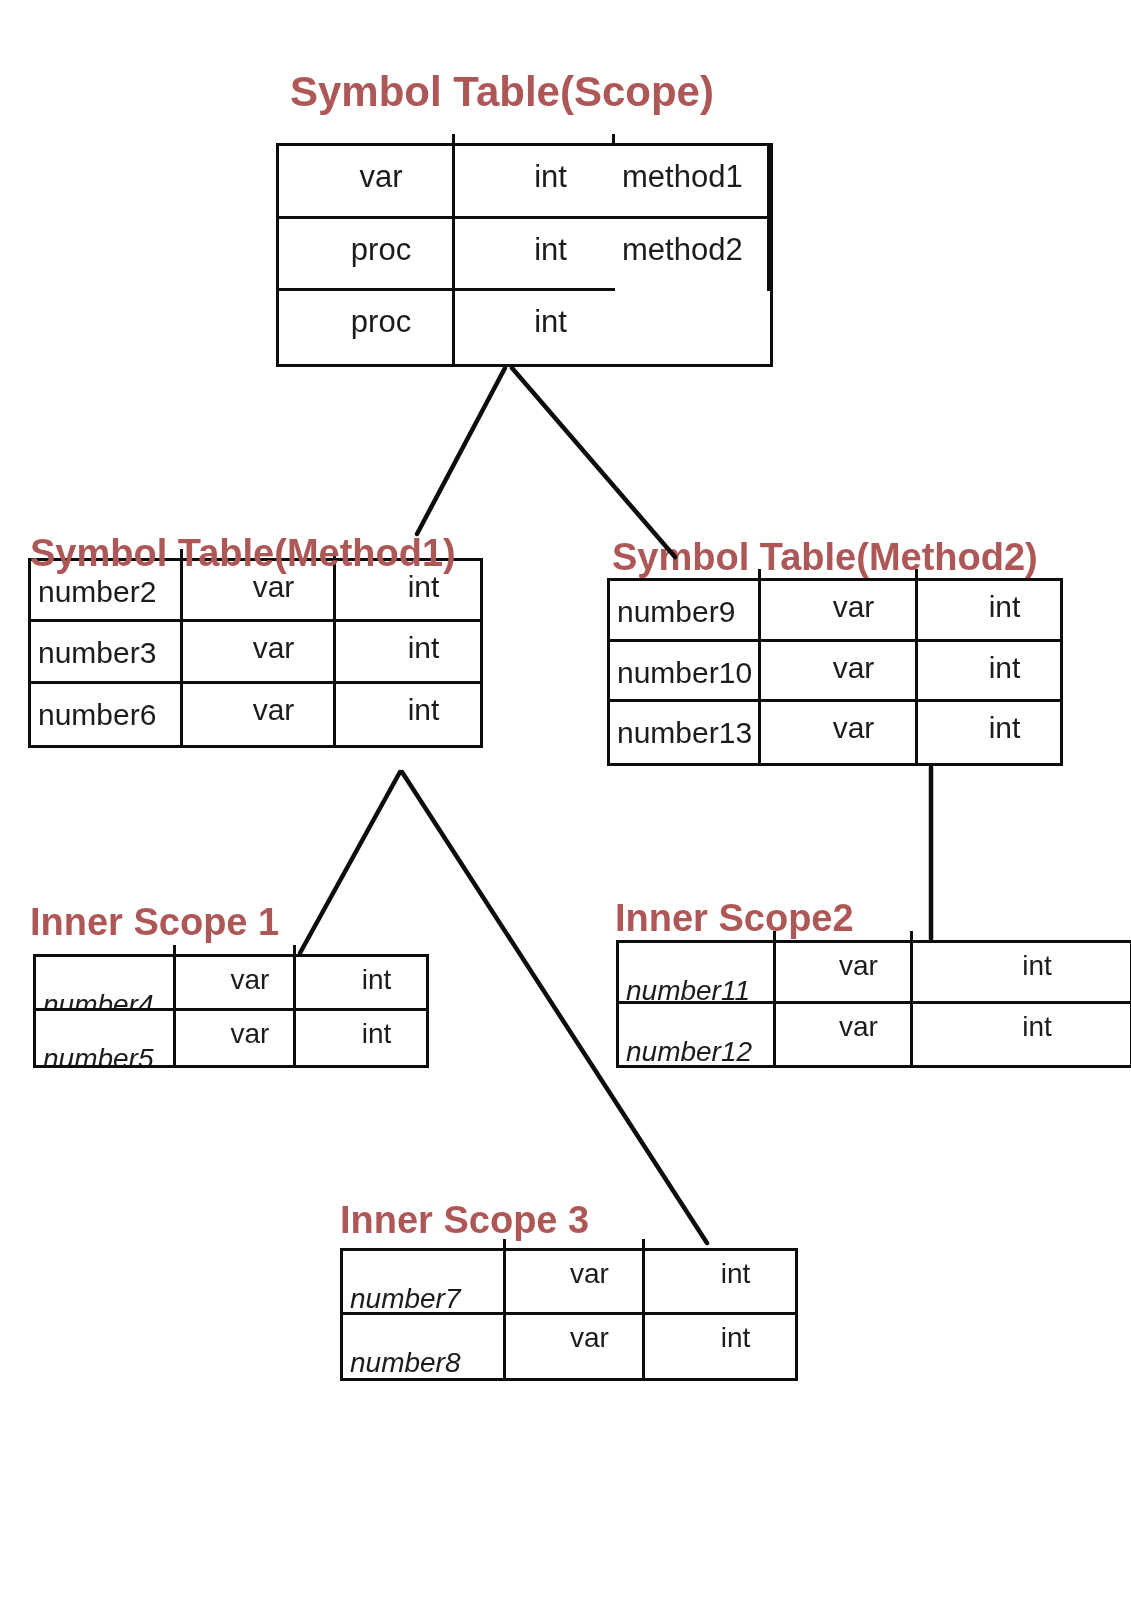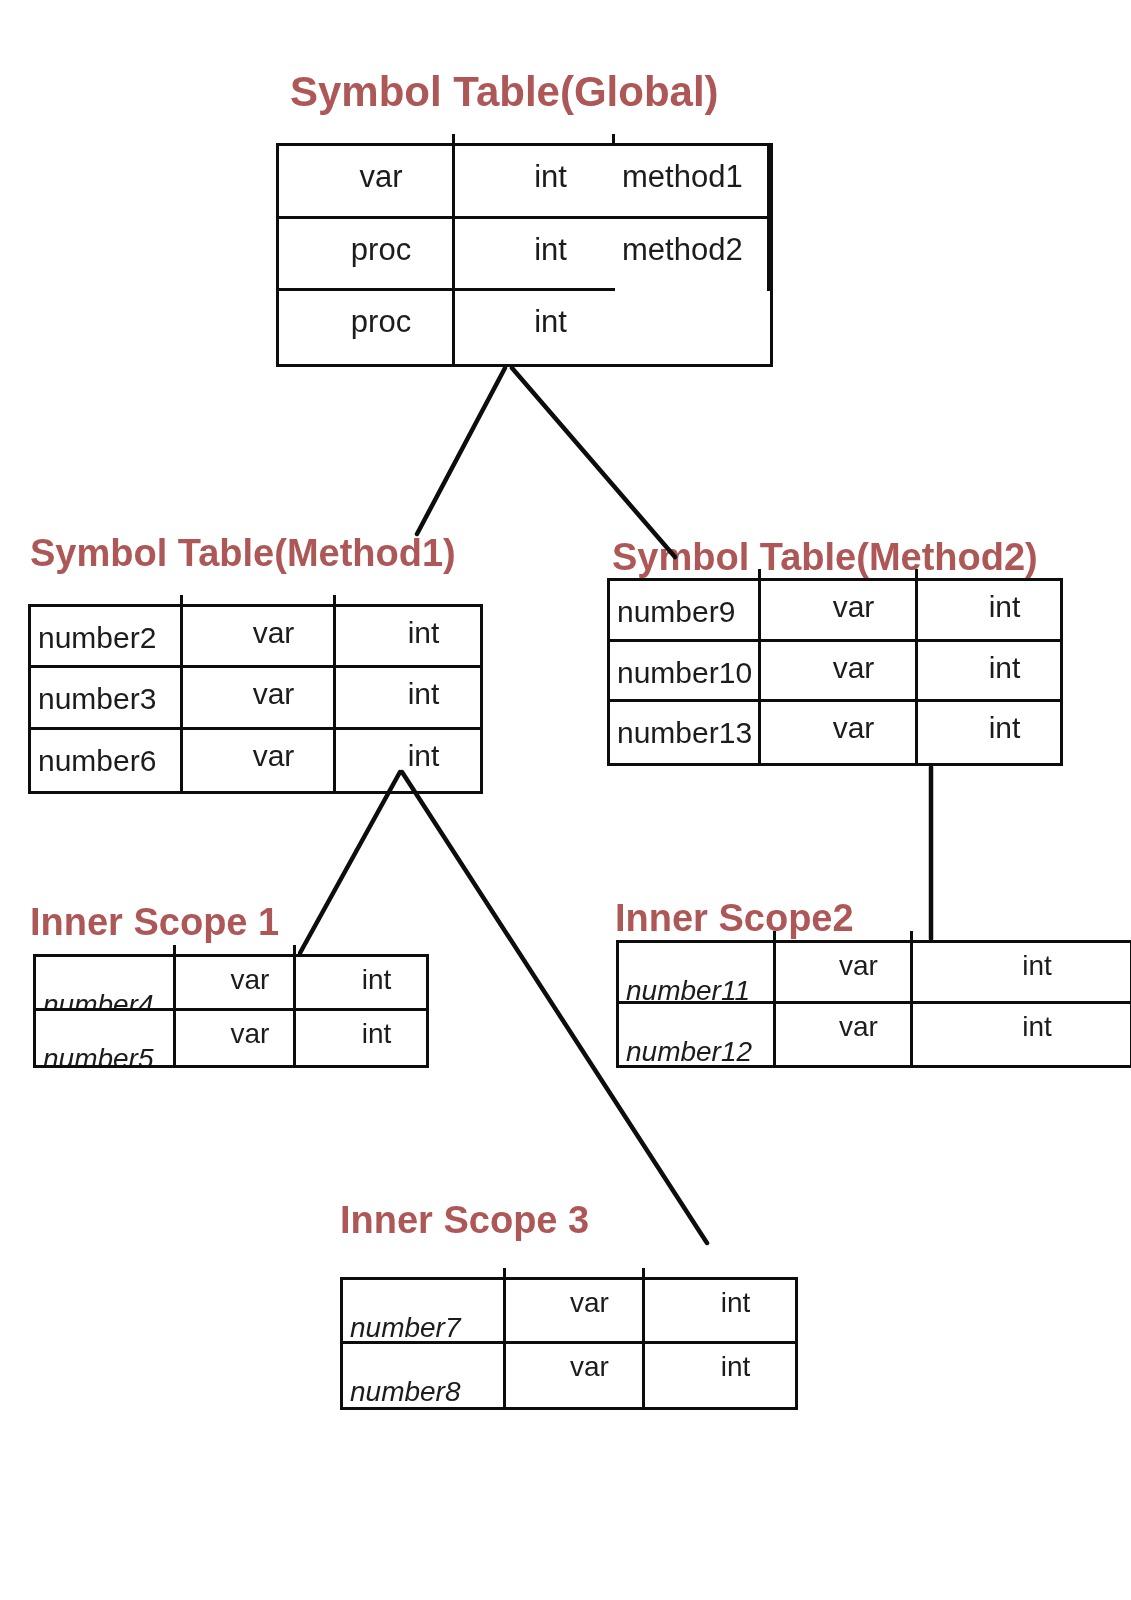--- a/index.html
+++ b/index.html
@@ -67,41 +67,41 @@
 <div id="canvas">
 
   <svg class="edges" width="1131" height="1600" viewBox="0 0 1131 1600">
     <line x1="505" y1="368" x2="417" y2="534"></line>
     <line x1="512" y1="368" x2="675" y2="557"></line>
     <line x1="400" y1="772" x2="300" y2="953"></line>
     <line x1="402" y1="772" x2="707" y2="1243"></line>
     <line x1="931" y1="767" x2="931" y2="939"></line>
   </svg>
 
-  <div class="title" style="left:290px;top:71px;font-size:42px">Symbol Table(Global)</div>
+  <div class="title" style="left:290px;top:71px;font-size:42px">Symbol Table(Scope)</div>
   <div class="title" style="left:30px;top:534px;font-size:38px">Symbol Table(Method1)</div>
   <div class="title" style="left:612px;top:538px;font-size:38px">Symbol Table(Method2)</div>
   <div class="title" style="left:30px;top:903px;font-size:38px">Inner Scope 1</div>
   <div class="title" style="left:615px;top:899px;font-size:38px">Inner Scope2</div>
   <div class="title" style="left:340px;top:1201px;font-size:38px">Inner Scope 3</div>
 
   <div class="tbl tbl-lg" style="left:276px;top:143px;width:497px;height:224px;grid-template-columns:176px 160px 1fr;grid-template-rows:repeat(3,1fr);">
     <div class="tick" style="left:173px"></div>
     <div class="tick" style="left:333px"></div>
     <div class="cell mid  br bb">var</div>
     <div class="cell typ  bb">int</div>
     <div class="cell name br bb">method1</div>
     <div class="cell mid  br bb">proc</div>
     <div class="cell typ  bb">int</div>
     <div class="cell name br">method2</div>
     <div class="cell mid  br">proc</div>
     <div class="cell typ">int</div>
   </div>
 
-  <div class="tbl tbl-md" style="left:28px;top:604px;width:455px;height:190px;grid-template-columns:152px 153px 1fr;grid-template-rows:repeat(3,1fr);">
+  <div class="tbl tbl-md" style="left:28px;top:558px;width:455px;height:190px;grid-template-columns:152px 153px 1fr;grid-template-rows:repeat(3,1fr);">
     <div class="tick" style="left:149px"></div>
     <div class="tick" style="left:302px"></div>
     <div class="cell name br bb">number2</div>
     <div class="cell mid  br bb">var</div>
     <div class="cell typ  bb">int</div>
     <div class="cell name br bb">number3</div>
     <div class="cell mid  br bb">var</div>
     <div class="cell typ  bb">int</div>
     <div class="cell name br">number6</div>
     <div class="cell mid  br">var</div>
@@ -137,21 +137,21 @@
     <div class="tick" style="left:154px"></div>
     <div class="tick" style="left:291px"></div>
     <div class="cell name br bb">number11</div>
     <div class="cell mid  br bb">var</div>
     <div class="cell typ  bb">int</div>
     <div class="cell name br">number12</div>
     <div class="cell mid  br">var</div>
     <div class="cell typ">int</div>
   </div>
 
-  <div class="tbl tbl-sm" style="left:340px;top:1248px;width:458px;height:133px;grid-template-columns:163px 139px 1fr;grid-template-rows:repeat(2,1fr);margin-top:29px;">
+  <div class="tbl tbl-sm" style="left:340px;top:1248px;width:458px;height:133px;grid-template-columns:163px 139px 1fr;grid-template-rows:repeat(2,1fr);">
     <div class="tick" style="left:160px"></div>
     <div class="tick" style="left:299px"></div>
     <div class="cell name br bb">number7</div>
     <div class="cell mid  br bb">var</div>
     <div class="cell typ  bb">int</div>
     <div class="cell name br">number8</div>
     <div class="cell mid  br">var</div>
     <div class="cell typ">int</div>
   </div>
 

